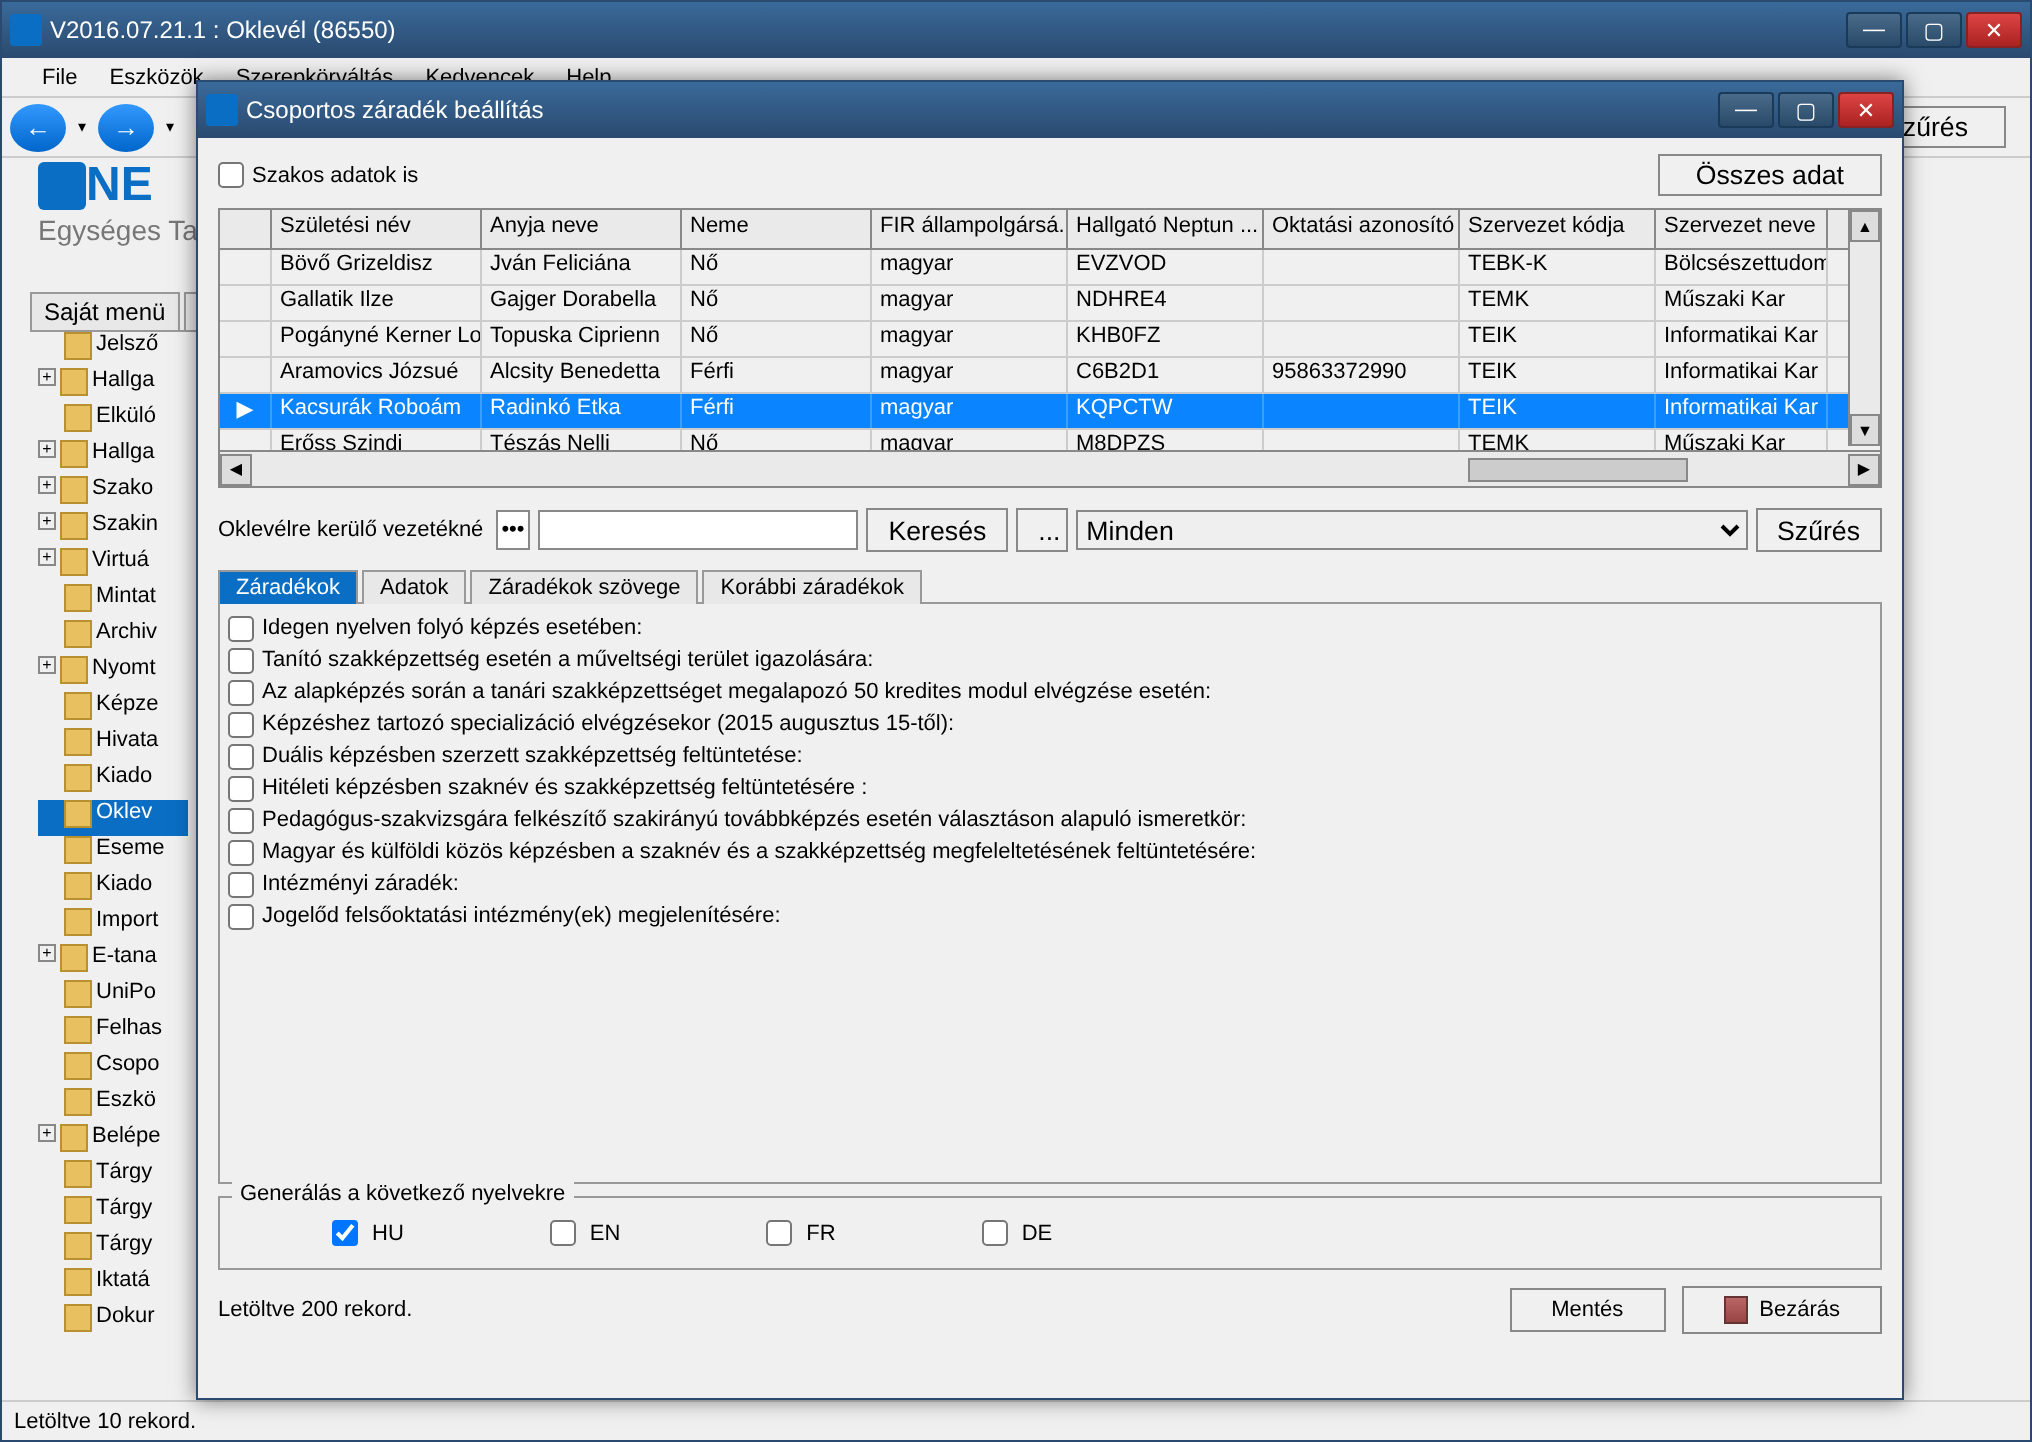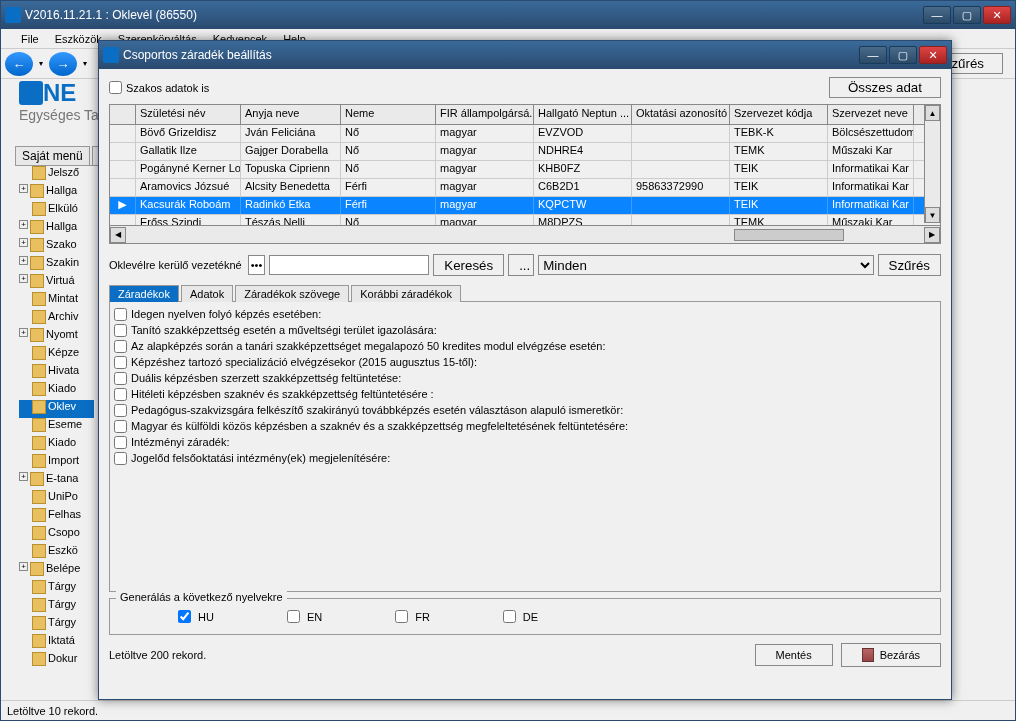--- a/index.html
+++ b/index.html
@@ -86,21 +86,21 @@
 .searchrow input.txt { border: 1px solid #888; height: 20px; width: 160px; padding: 0 4px;}
 .searchrow button.btn { border: 1px solid #888; background: #f0f0f0; height: 22px; padding: 0 10px; cursor: pointer;}
 .searchrow .dotsbtn { width: 26px; padding: 0;}
 .searchrow select { border: 1px solid #888; height: 20px; flex: 1;}
 .subtabs { display: flex; gap: 2px; border-bottom: 1px solid #999;}
 .subtabs .stab { padding: 2px 8px; background: #e8e8e8; border: 1px solid #999; border-bottom: none; font-size: 11px; cursor: pointer; position: relative; top: 1px; text-align: center;}
 .subtabs .stab.active { background: #0a6ec4; color: #fff;}
 .checklist { border: 1px solid #999; border-top: none; padding: 4px; height: 290px; overflow: auto;}
 .checklist .row { display: flex; align-items: center; gap: 4px; height: 16px; font-size: 11px;}
 .checklist .row input { margin: 0;}
-.langbox { border: 1px solid #999; margin-top: 6px; padding: 4px 24px; position: relative;}
+.langbox { border: 1px solid #999; margin-top: 6px; padding: 4px 12px; position: relative;}
 .langbox .legend { position: absolute; top: -8px; left: 6px; background: #f0f0f0; padding: 0 4px; font-size: 11px;}
 .langs { display: flex; gap: 69px; padding: 4px 40px;}
 .langs label { display: flex; align-items: center; gap: 4px;}
 .bottomrow { display: flex; align-items: center; margin-top: 8px; gap: 8px;}
 .bottomrow .stat { font-size: 11px;}
 .bottomrow .spacer { flex: 1;}
 .bottomrow button { border: 1px solid #888; background: #f0f0f0; padding: 4px 20px; cursor: pointer; font-size: 11px; display: flex; align-items: center; gap: 6px;}
 .exit-icon { display: inline-block; width: 12px; height: 14px; background: linear-gradient(#b66,#944); border: 1px solid #633;}
 
 
@@ -113,21 +113,21 @@
 .w6 { width: 98px;}
 .w7 { width: 98px;}
 .w8 { width: 86px;}
 </style>
 </head>
 <body>
 
 <div class="window main-window">
   <div class="titlebar">
     <span class="icon"></span>
-    <span class="title">V2016.11.21.1 : Oklevél (86550)</span>
+    <span class="title">V2016.07.21.1 : Oklevél (86550)</span>
     <div class="btns">
       <div class="btn">—</div>
       <div class="btn">▢</div>
       <div class="btn close">✕</div>
     </div>
   </div>
   <div class="menubar">
     <span>File</span>
     <span>Eszközök</span>
     <span>Szerepkörváltás</span>

